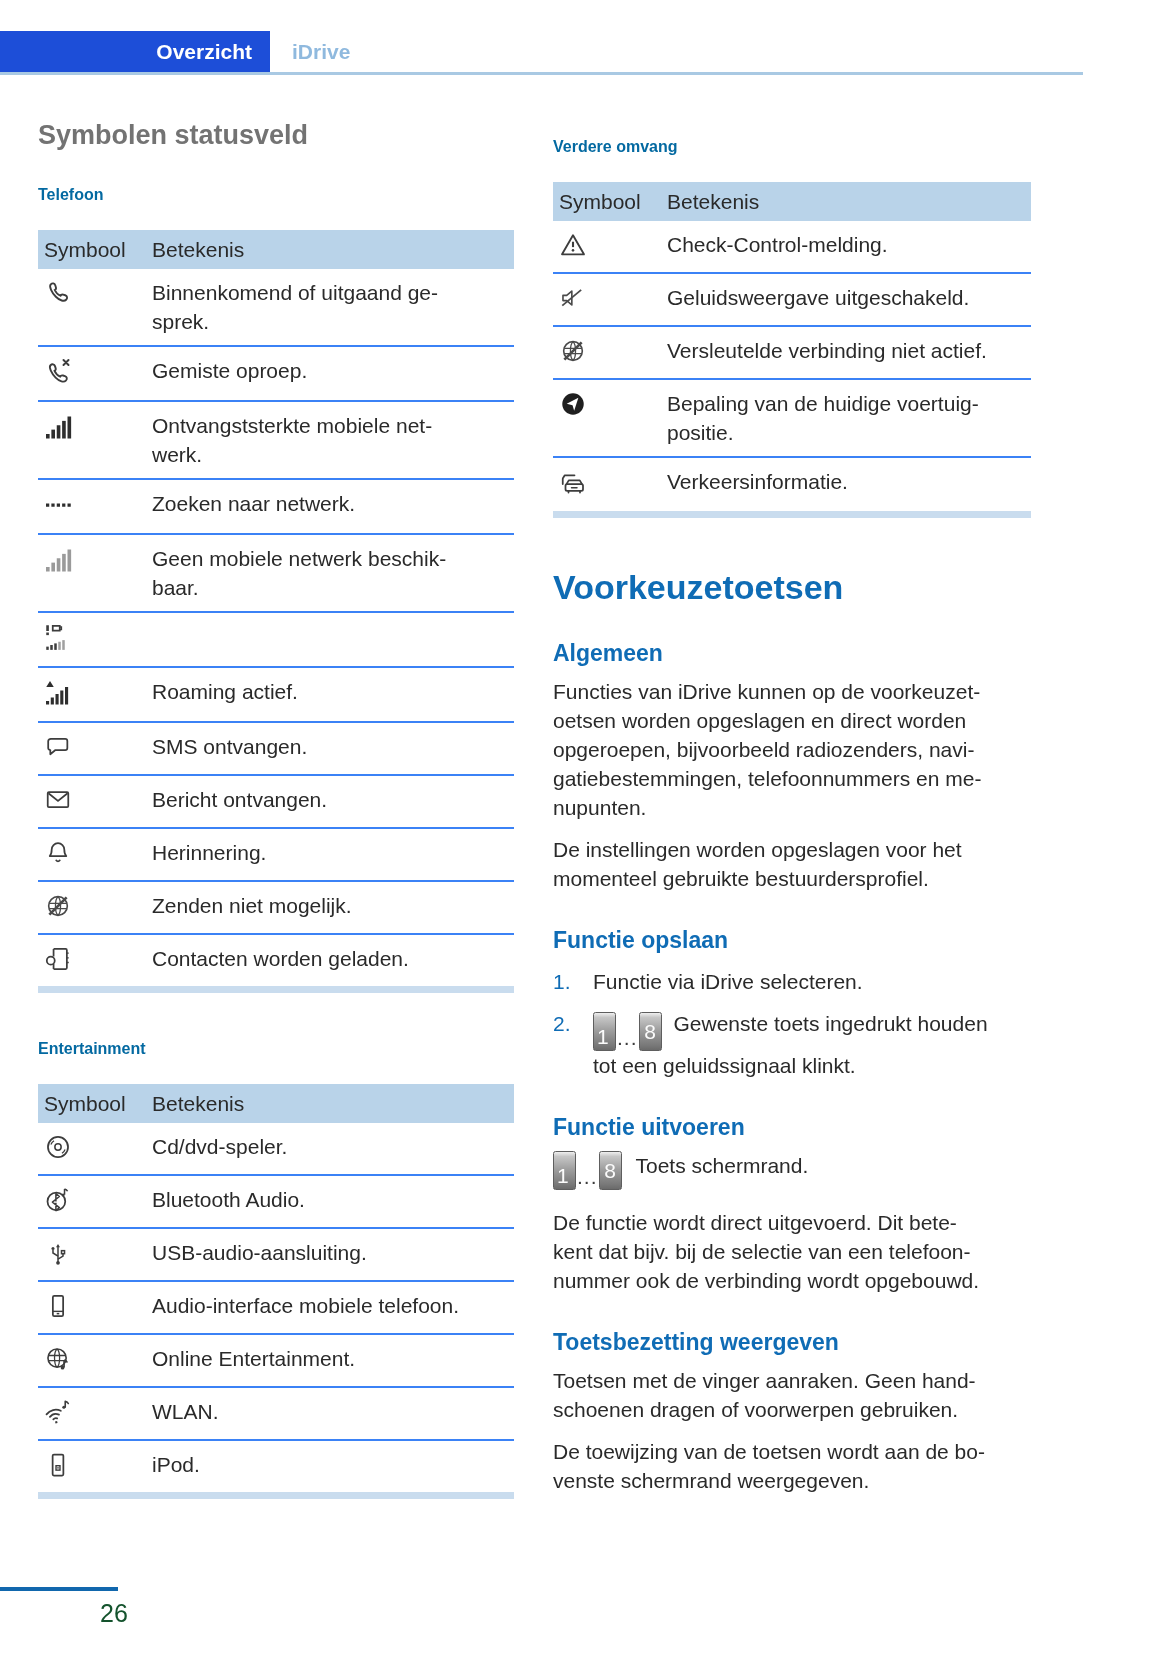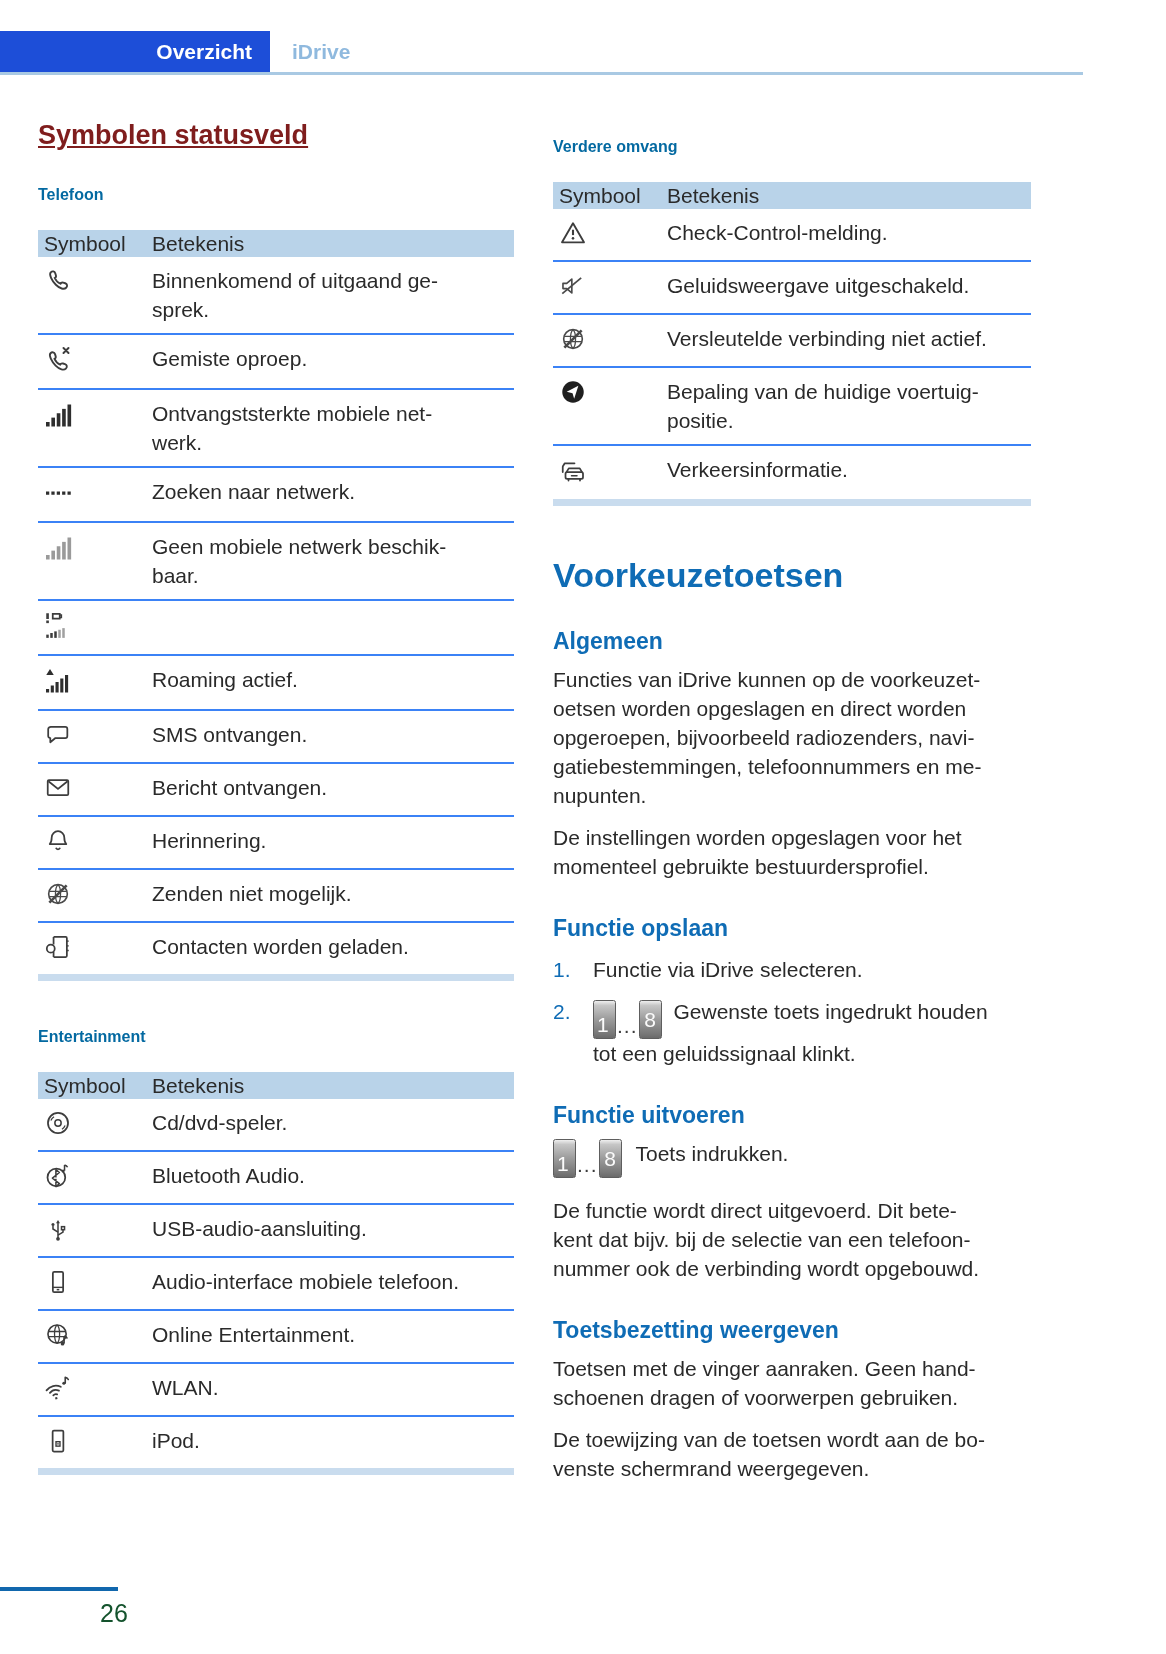--- a/index.html
+++ b/index.html
@@ -18,31 +18,31 @@
   }
   .tab-section { color:#8fb9de; margin-left:22px; }
   .header-rule { width:1083px; height:3px; background:#a9c9e3; }
 
   
   .columns {
     display:grid; grid-template-columns:476px 478px; column-gap:39px;
     margin:45px 0 0 38px;
   }
 
-  .h-main { font-size:27px; font-weight:bold; color:#7f1d1d; margin:0; line-height:30px;text-decoration:underline; }
+  .h-main { font-size:27px; font-weight:bold; color:#737373; margin:0; line-height:30px; }
   .h-sub  { font-size:16px; font-weight:bold; color:#0369a1; margin:31px 0 0 0; line-height:27px; }
   .h-sub.first { margin-top:13px; }
   .h-sub.mt-big { margin-top:42px; }
   .h-chapter { font-size:34px; font-weight:bold; color:#0f6cb5; margin:50px 0 0 0; line-height:38px; }
   .h-topic { font-size:23px; font-weight:bold; color:#0f6cb5; margin:34px 0 10px 0; line-height:27px; }
 
   
   .table { margin-top:22px; }
   .thead {
-    display:flex; background:#b9d3e9; height:27px; align-items:center;
+    display:flex; background:#b9d3e9; height:39px; align-items:center;
     font-size:21px; padding-left:6px;
   }
   .trow { display:flex; padding:9px 0 9px 6px; }
   .trow + .trow { border-top:2px solid #3b82f6; }
   .c-icon { flex:0 0 108px; width:108px; padding-top:1px; }
   .c-text { flex:1; font-size:21px; line-height:29px; white-space:pre-line; }
   .icon { display:inline-block; }
   .tend { height:7px; background:#c9dcee; }
 
   
@@ -374,21 +374,21 @@
 tot een geluidssignaal klinkt.</span></span>
     </div>
 
     <h3 class="h-topic">Functie uitvoeren</h3>
     <div class="keyline">
       <span class="keys">
           <span class="key key-first">1</span>
           <span class="dots">...</span>
           <span class="key key-last">8</span>
         </span>
-      <span class="body keyline-text">Toets indrukken.</span>
+      <span class="body keyline-text">Toets schermrand.</span>
     </div>
     <p class="body">De functie wordt direct uitgevoerd. Dit bete-
 kent dat bijv. bij de selectie van een telefoon-
 nummer ook de verbinding wordt opgebouwd.</p>
 
     <h3 class="h-topic">Toetsbezetting weergeven</h3>
     <p class="body">Toetsen met de vinger aanraken. Geen hand-
 schoenen dragen of voorwerpen gebruiken.</p>
     <p class="body">De toewijzing van de toetsen wordt aan de bo-
 venste schermrand weergegeven.</p>

